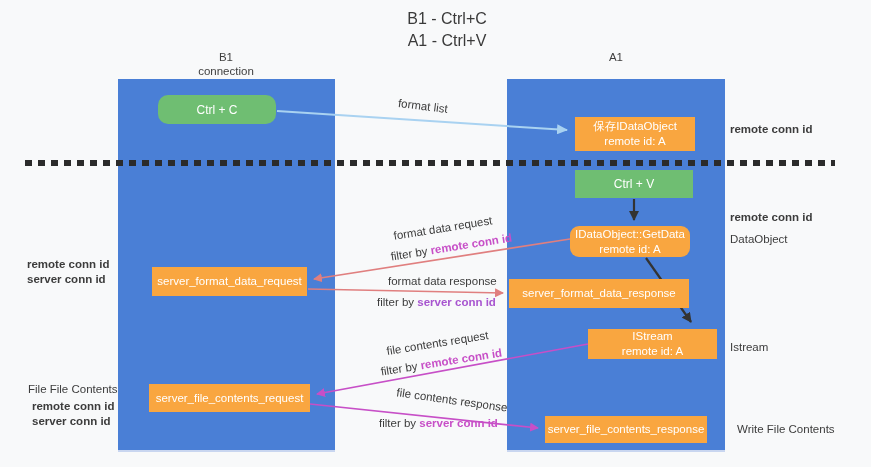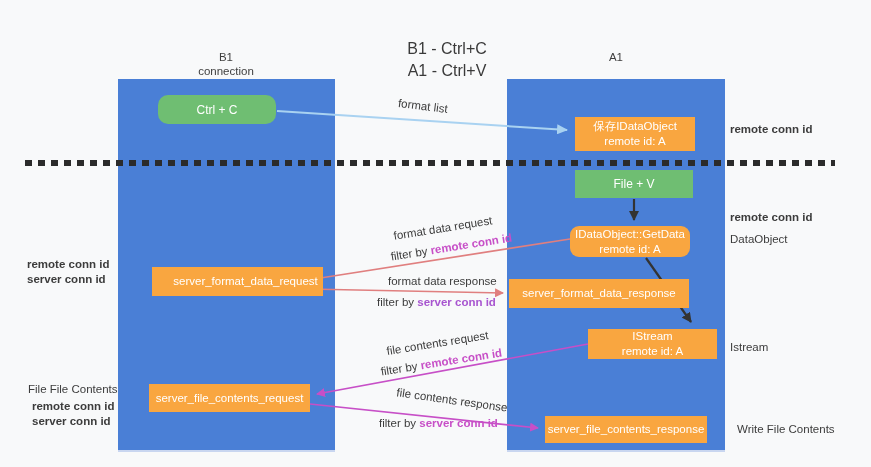--- a/index.html
+++ b/index.html
@@ -15,21 +15,21 @@
   }
   .abs{position:absolute;}
   .col{
     background:var(--blue);
     border-bottom:2px solid #c9d6f0;
   }
   .colhdr{
     text-align:center;color:#3f3f3f;font-size:11.5px;line-height:1.25;
   }
   .title{
-    text-align:center;color:#3a3a3a;font-size:16px;line-height:1.4;margin-top:30px;
+    text-align:center;color:#3a3a3a;font-size:16px;line-height:1.4;
   }
   .node{
     display:flex;flex-direction:column;align-items:center;justify-content:center;
     color:#ffffff;text-align:center;
   }
   .node.orange{background:var(--orange);font-size:11.5px;line-height:1.3;}
   .node.green{background:var(--green);font-size:12px;}
   .arrowlabel{color:#3c3c3c;font-size:11.5px;white-space:nowrap;}
   .purple{color:var(--purple);font-weight:bold;}
   .magenta{color:var(--magenta);font-weight:bold;}
@@ -93,29 +93,29 @@
   <div class="abs node green z4" style="left:158px;top:95px;width:118px;height:29px;border-radius:10px;">
     <div>Ctrl + C</div>
   </div>
 
   <div class="abs node orange z4" style="left:575px;top:117px;width:120px;height:34px;">
     <div>保存IDataObject</div>
     <div>remote id: A</div>
   </div>
 
   <div class="abs node green z4" style="left:575px;top:170px;width:118px;height:28px;">
-    <div>File + V</div>
+    <div>Ctrl + V</div>
   </div>
 
   <div class="abs node orange z4" style="left:570px;top:226px;width:120px;height:31px;border-radius:9px;">
     <div>IDataObject::GetData</div>
     <div>remote id: A</div>
   </div>
 
-  <div class="abs node orange z4" style="left:152px;top:267px;width:155px;height:29px;padding-left:16px;">
+  <div class="abs node orange z4" style="left:152px;top:267px;width:155px;height:29px;">
     <div>server_format_data_request</div>
   </div>
 
   <div class="abs node orange z4" style="left:509px;top:279px;width:180px;height:29px;">
     <div>server_format_data_response</div>
   </div>
 
   <div class="abs node orange z4" style="left:588px;top:329px;width:129px;height:30px;">
     <div>IStream</div>
     <div>remote id: A</div>

